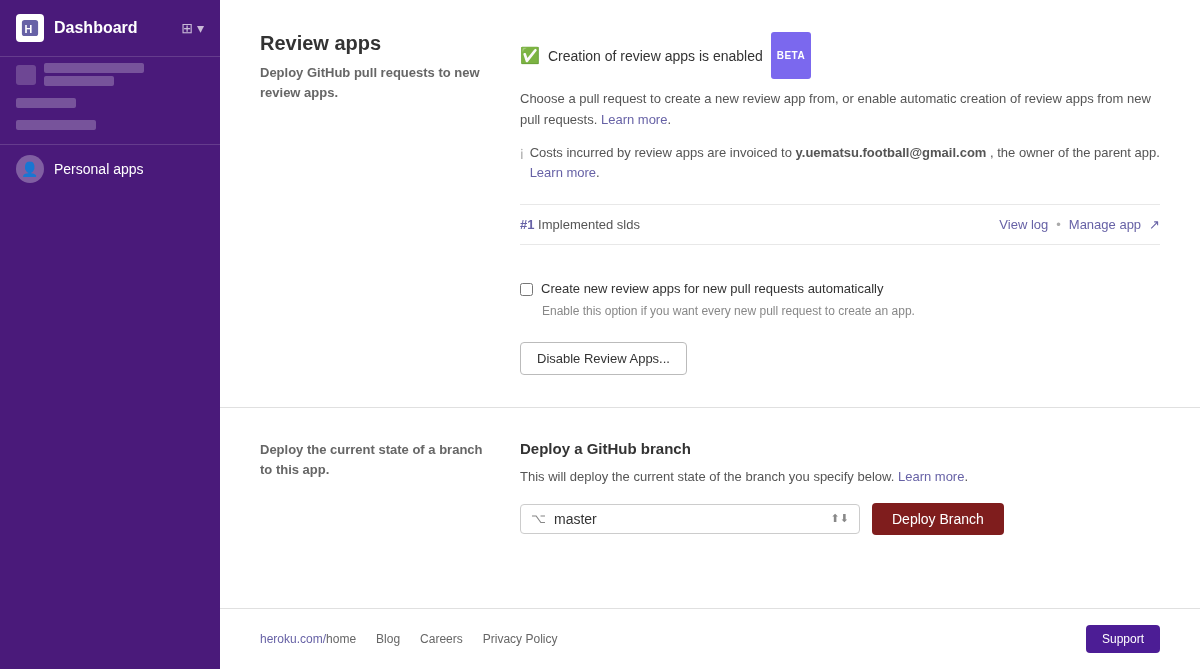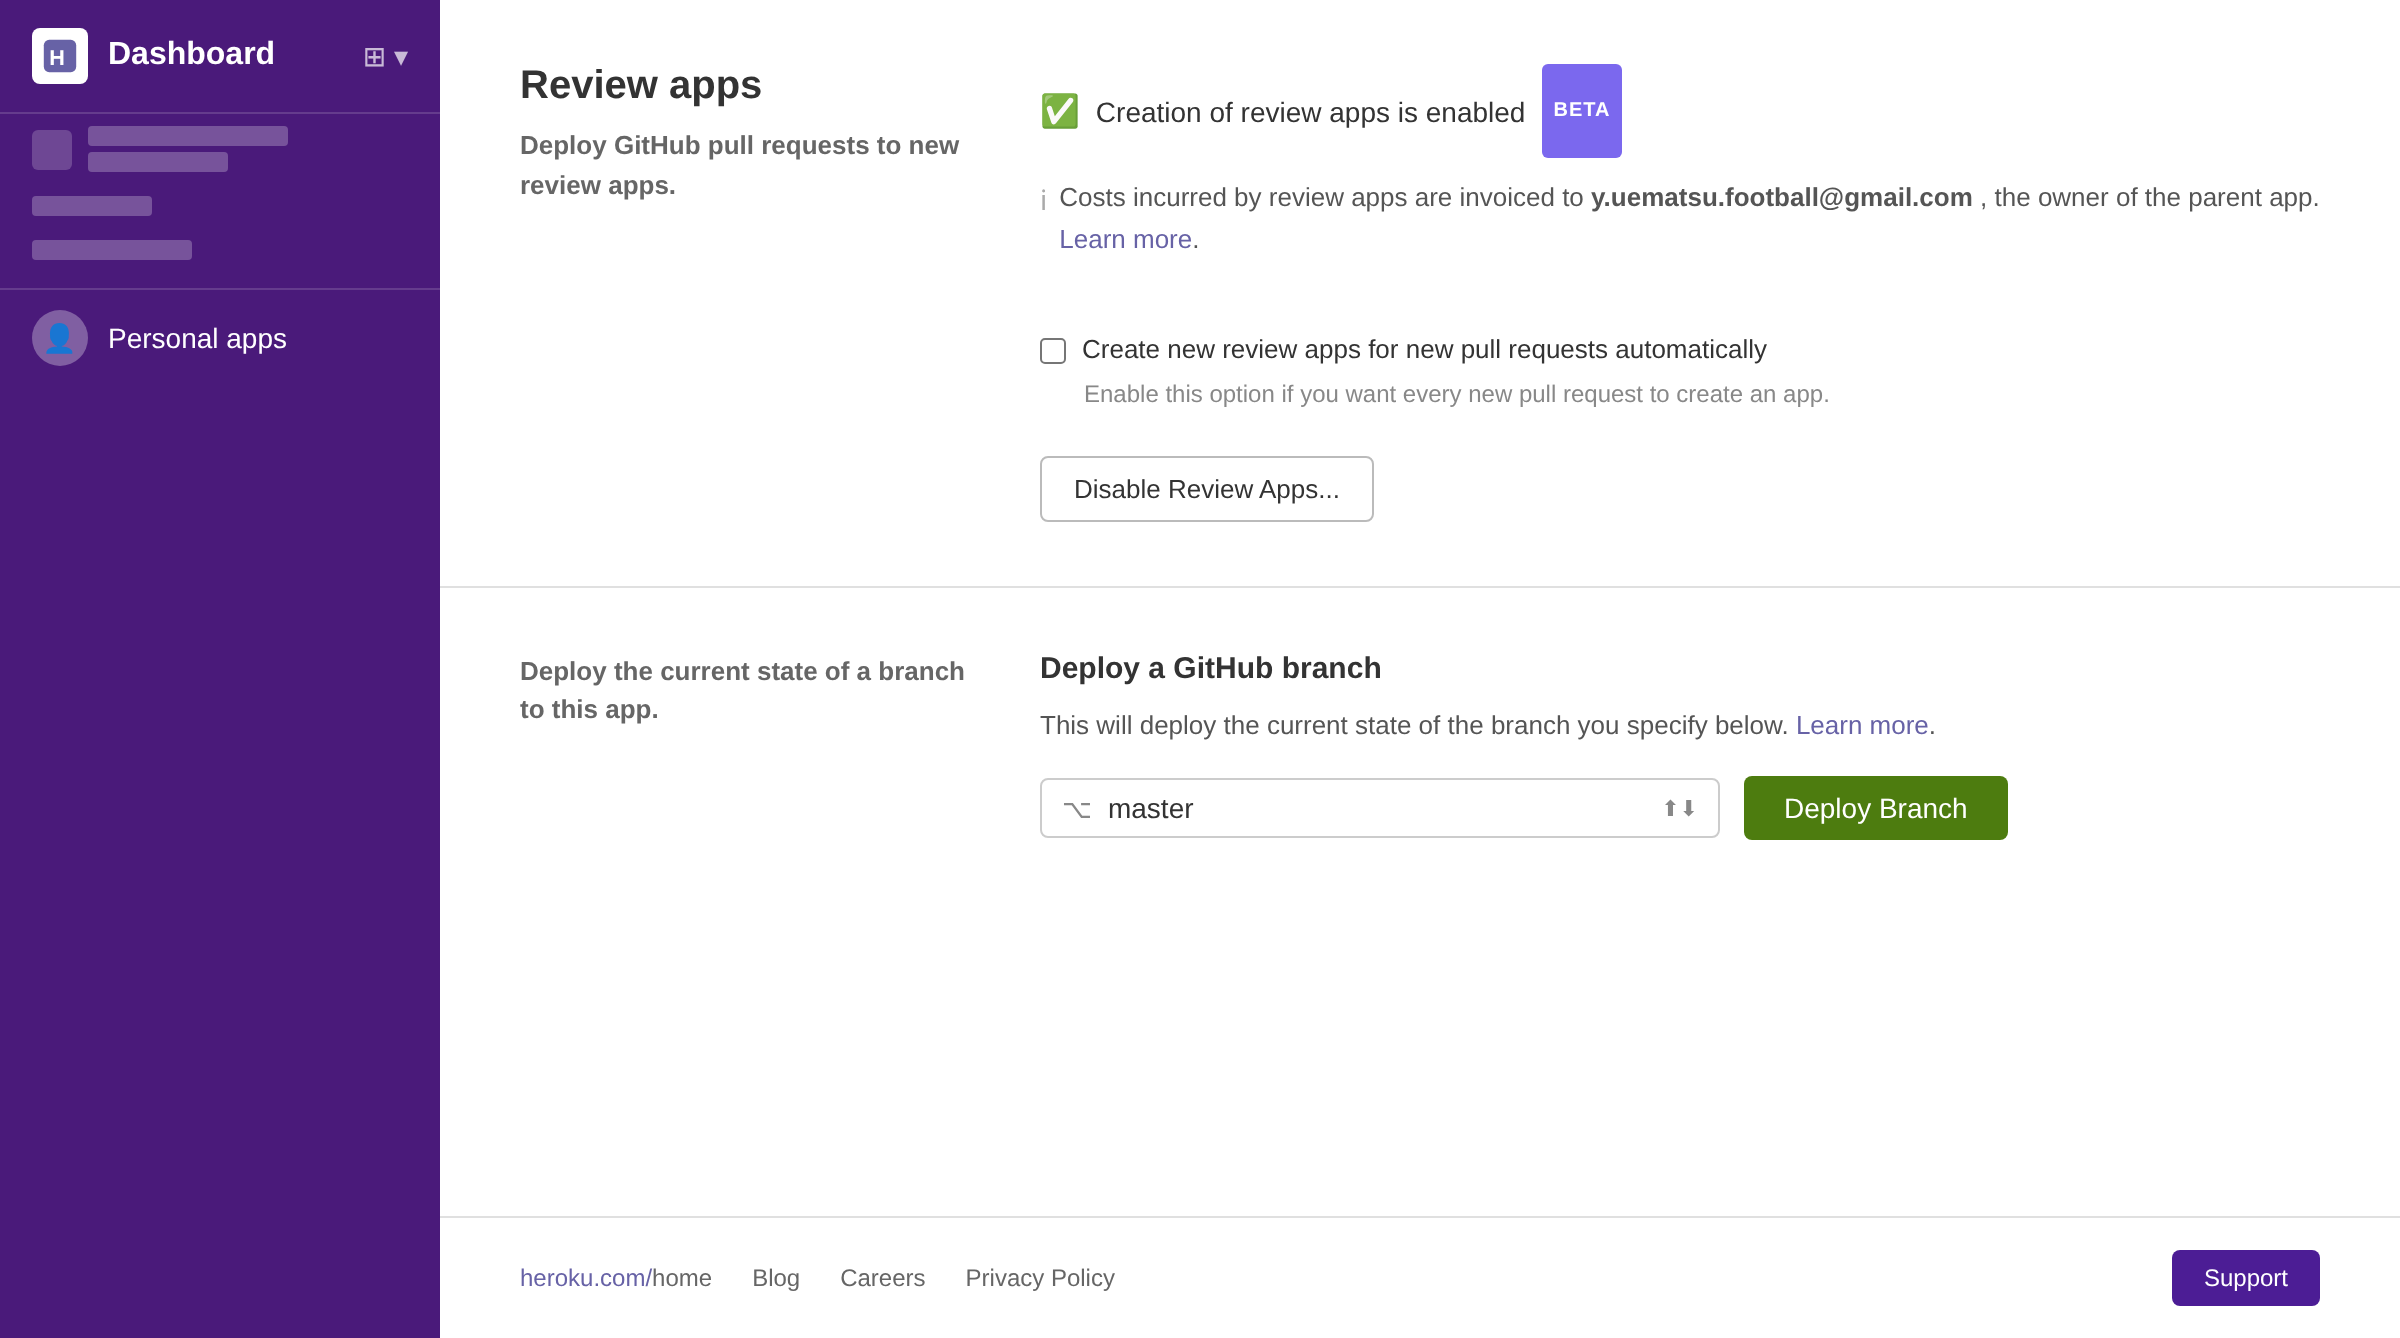--- a/index.html
+++ b/index.html
@@ -258,21 +258,21 @@
       appearance: none;
       cursor: pointer;
     }
     .branch-chevron {
       color: #888;
       font-size: 11px;
       pointer-events: none;
     }
     .deploy-btn {
       padding: 8px 20px;
-      background: #4d7c0f;
+      background: #7f1d1d;
       color: white;
       border: none;
       border-radius: 4px;
       font-size: 14px;
       font-weight: 500;
       cursor: pointer;
     }
 
     
     .footer {
@@ -365,31 +365,47 @@
         <div class="section-desc">Deploy GitHub pull requests to new review apps.</div>
       </div>
       <div class="section-right">
 
         <div class="status-row">
           <span class="check-icon">✅</span>
           <span class="status-text">Creation of review apps is enabled</span>
           <span class="beta-badge">BETA</span>
         </div>
 
+        <p class="info-text">
+          <span>Choose a pull request to create a new review app from, or enable automatic creation of review apps from new pull requests.</span>
+          <a href="#" class="link">Learn more</a>.
+        </p>
 
         <div class="info-cost-row">
           <span class="info-icon">ℹ</span>
           <span class="info-text" style="margin-bottom:0;">
             <span>Costs incurred by review apps are invoiced to</span>
             <strong>y.uematsu.football@gmail.com</strong>
             <span>, the owner of the parent app.</span>
             <a href="#" class="link">Learn more</a>.
           </span>
         </div>
 
+        <div class="pr-row">
+          <span class="pr-title">
+            <span class="pr-number">#1</span>
+            <span>Implemented slds</span>
+          </span>
+          <div class="pr-actions">
+            <a href="#">View log</a>
+            <span class="dot">•</span>
+            <a href="#">Manage app</a>
+            <span class="external-icon">↗</span>
+          </div>
+        </div>
 
         <div>
           <div class="checkbox-row">
             <input type="checkbox" id="auto-create" style="">
             <label for="auto-create" class="checkbox-label">Create new review apps for new pull requests automatically</label>
           </div>
           <div class="checkbox-hint">Enable this option if you want every new pull request to create an app.</div>
         </div>
 
         <button class="disable-btn">Disable Review Apps...</button>

